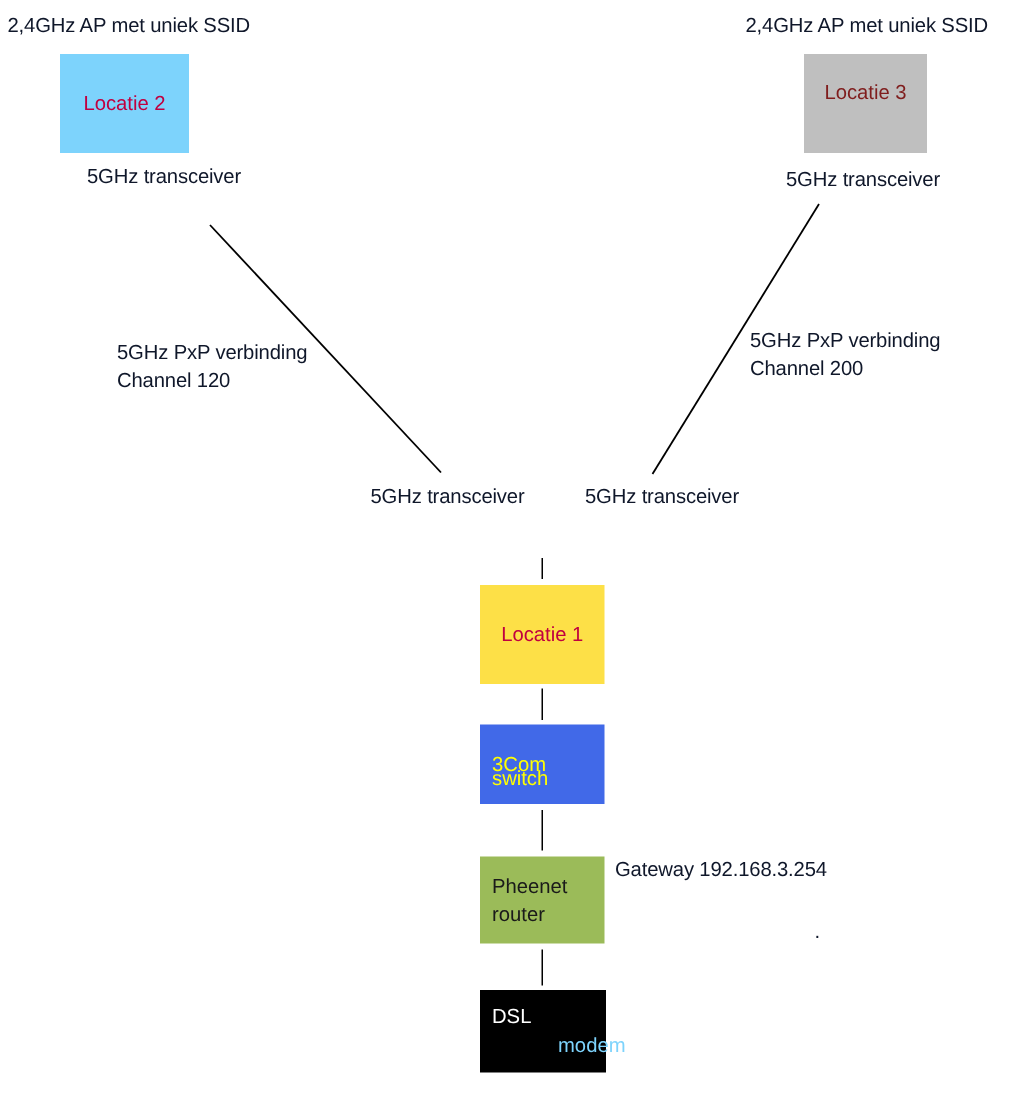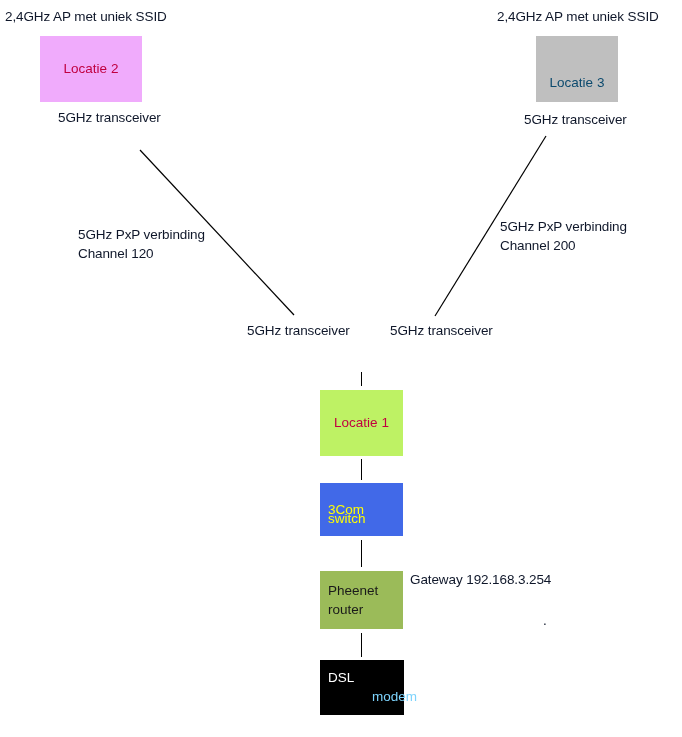--- a/index.html
+++ b/index.html
@@ -66,50 +66,50 @@
 
 <div id="canvas">
 
   <svg class="diag" viewBox="0 0 682 737">
     <line x1="140" y1="150" x2="294" y2="315" stroke="#000000" stroke-width="1.2"></line>
     <line x1="435" y1="316" x2="546" y2="136" stroke="#000000" stroke-width="1.2"></line>
   </svg>
 
   <div class="label" style="left:5px; top:7px;">2,4GHz AP met uniek SSID</div>
 
-  <div class="node node-centered" style="left:40px; top:36px; width:102px; height:66px; background:#f0abfc;padding-left:48px;">
+  <div class="node node-centered" style="left:40px; top:36px; width:86px; height:66px; background:#7dd3fc;padding-left:48px;">
     <span class="node-text" style="top:23px; color:#c00040;">Locatie 2</span>
   </div>
 
   <div class="label" style="left:58px; top:108px;">5GHz transceiver</div>
 
   <div class="label" style="left:78px; top:225px;">5GHz PxP verbinding</div>
   <div class="label" style="left:78px; top:244px;">Channel 120</div>
 
   <div class="label" style="left:497px; top:7px;">2,4GHz AP met uniek SSID</div>
 
   <div class="node node-centered" style="left:536px; top:36px; width:82px; height:66px; background:#bfbfbf;">
-    <span class="node-text" style="top:37px; color:#0c4a6e;text-align:center;">Locatie 3</span>
+    <span class="node-text" style="top:16px; color:#7f1d1d;text-align:center;">Locatie 3</span>
   </div>
 
   <div class="label" style="left:524px; top:110px;">5GHz transceiver</div>
 
   <div class="label" style="left:500px; top:217px;">5GHz PxP verbinding</div>
   <div class="label" style="left:500px; top:236px;">Channel 200</div>
 
   <div class="label" style="left:247px; top:321px;">5GHz transceiver</div>
   <div class="label" style="left:390px; top:321px;">5GHz transceiver</div>
 
 
   <div class="vline" style="left:361px; top:372px; height:14px;"></div>
   <div class="vline" style="left:361px; top:459px; height:21px;"></div>
   <div class="vline" style="left:361px; top:540px; height:27px;"></div>
   <div class="vline" style="left:361px; top:633px; height:24px;"></div>
 
-  <div class="node node-centered" style="left:320px; top:390px; width:83px; height:66px; background:#bef264;">
+  <div class="node node-centered" style="left:320px; top:390px; width:83px; height:66px; background:#fde047;">
     <span class="node-text" style="top:23px; color:#c00040;">Locatie 1</span>
   </div>
 
   <div class="node node-left" style="left:320px; top:483px; width:83px; height:53px; background:#4169e8;">
     <span class="node-text" style="top:17px; color:#ffff00;">3Com</span>
     <span class="node-text" style="top:26px; color:#ffff00;">switch</span>
   </div>
 
   <div class="node node-left" style="left:320px; top:571px; width:83px; height:58px; background:#9bbb59;padding-left:32px;">
     <span class="node-text" style="top:10px; color:#1a1a1a;">Pheenet</span>

